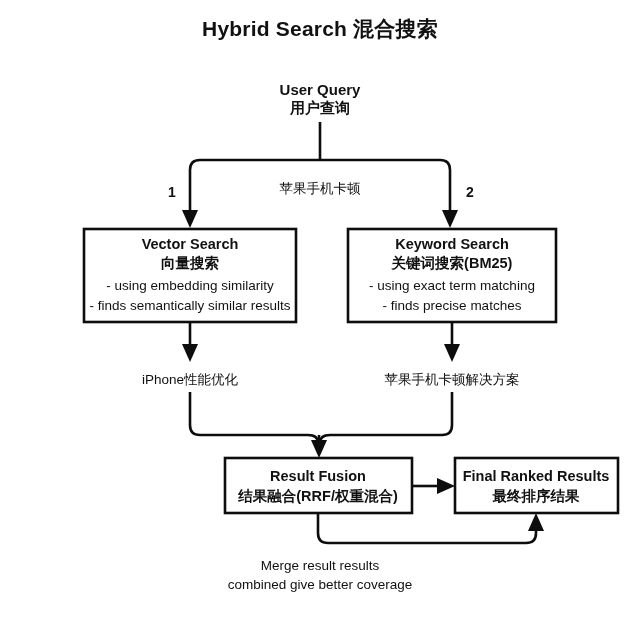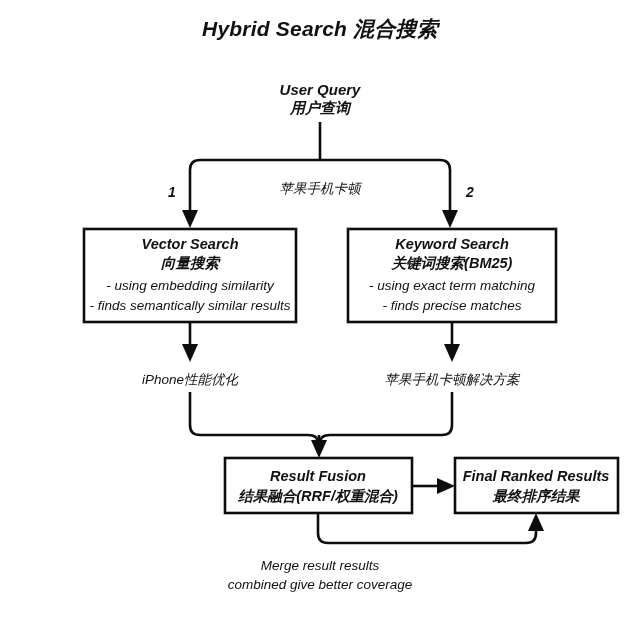--- a/index.html
+++ b/index.html
@@ -7,21 +7,20 @@
     padding: 0;
     background: #ffffff;
   }
   #page {
     position: relative;
     width: 640px;
     height: 640px;
     background: #ffffff;
     font-family: "Liberation Sans", "DejaVu Sans", sans-serif;
     overflow: hidden;
-    font-style: italic;
   }
   svg.diagram {
     position: absolute;
     top: 0;
     left: 0;
     width: 640px;
     height: 640px;
   }
   .edge {
     fill: none;

